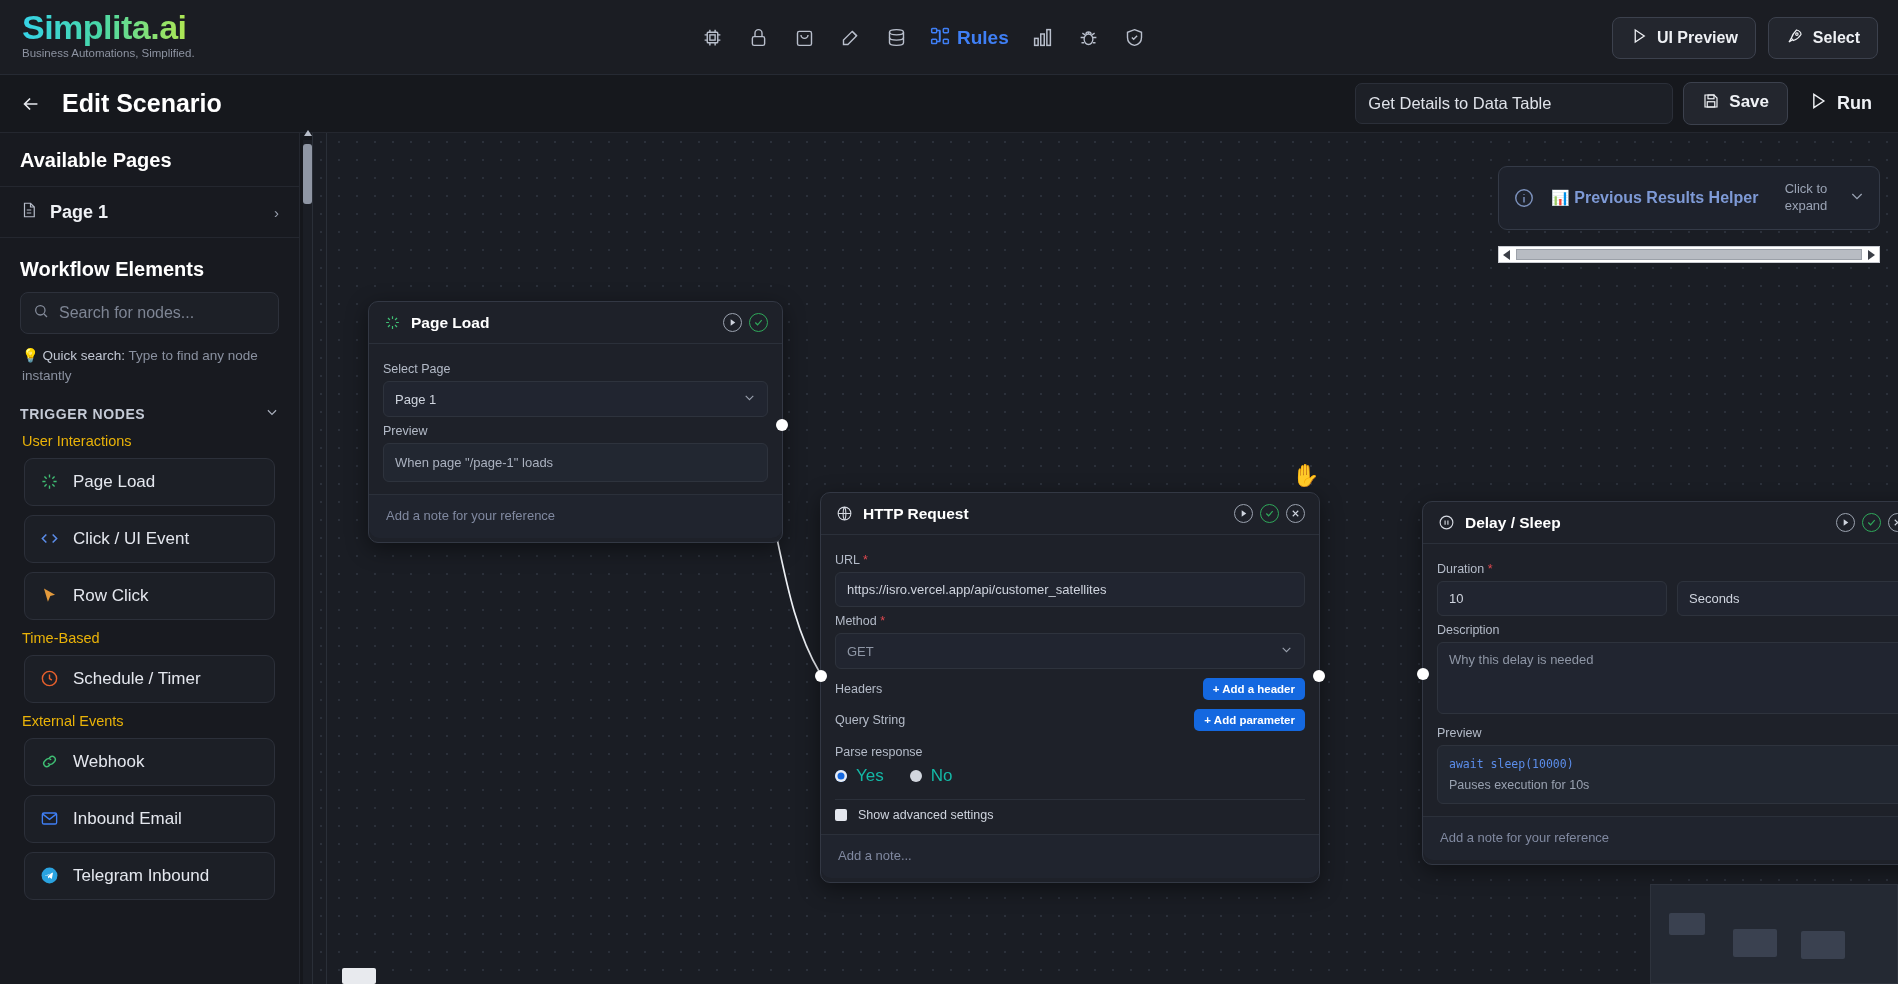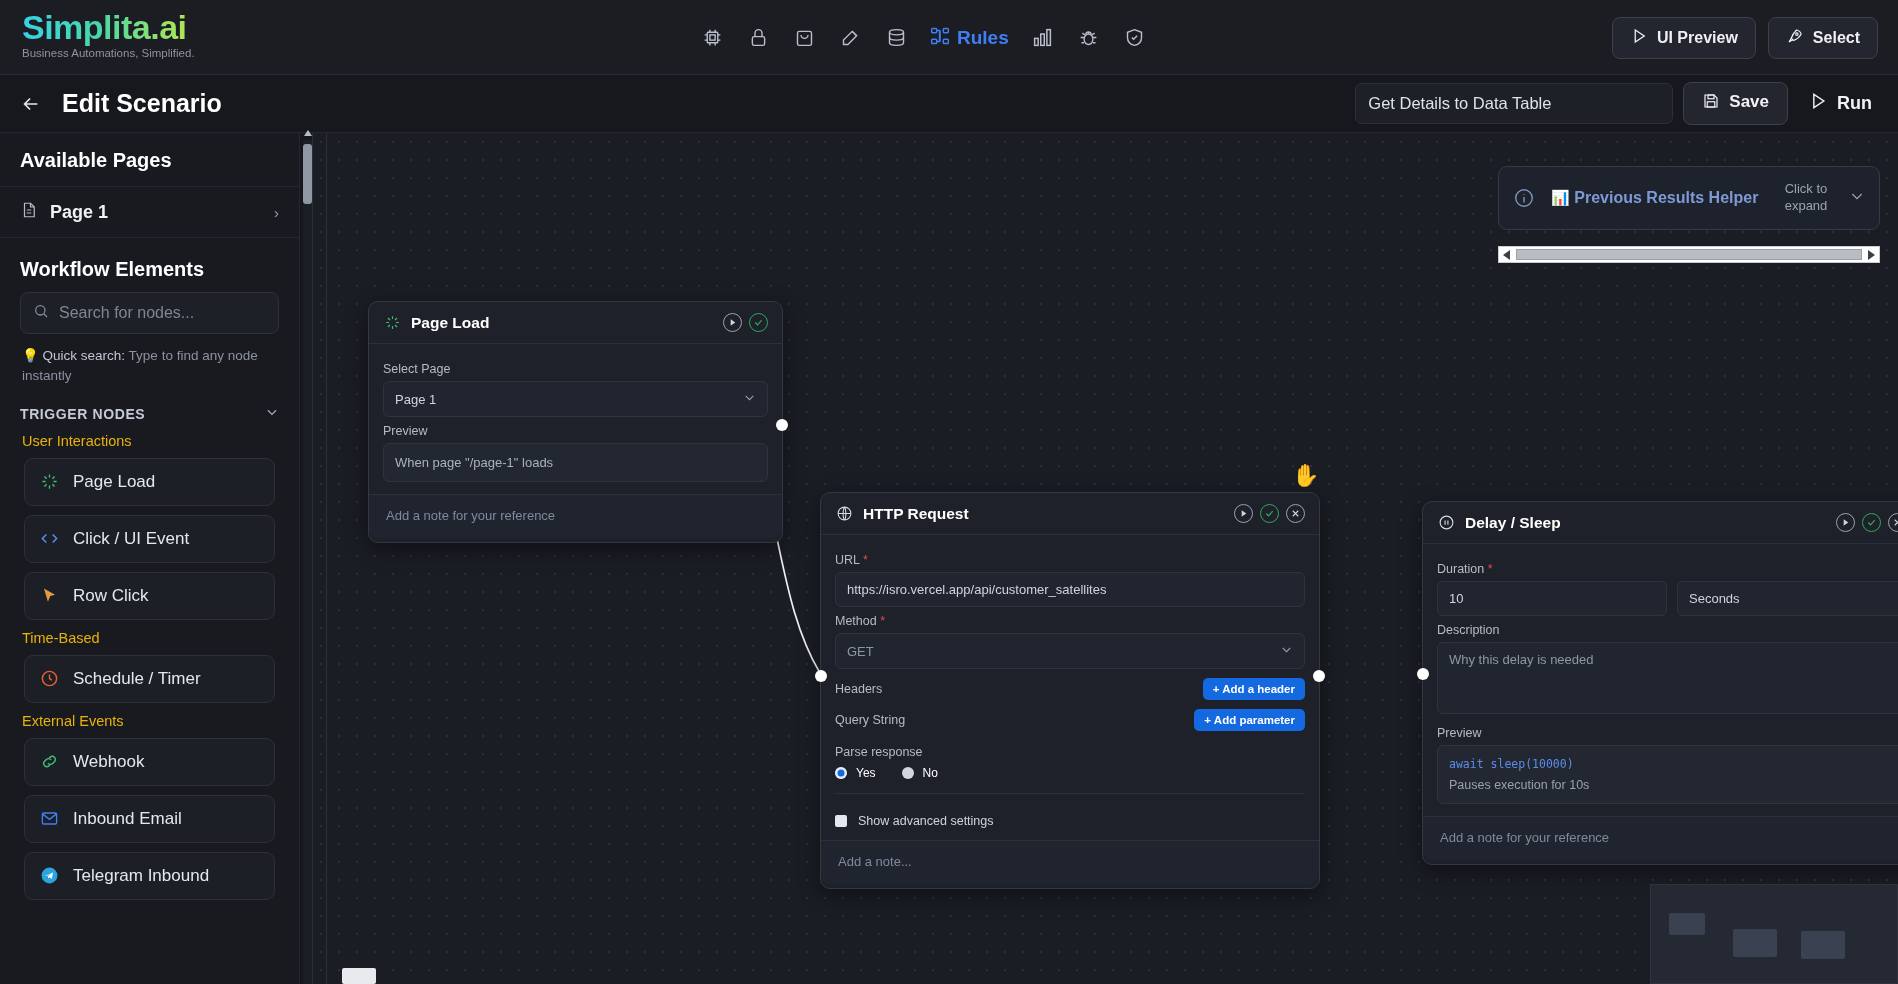--- a/index.html
+++ b/index.html
@@ -182,23 +182,23 @@
   .row-between { display: flex; align-items: center; justify-content: space-between; margin-top: 9px; }
   .btn-blue {
     background: #1468e0; color: #fff; border: none; border-radius: 5px;
     padding: 5px 10px; font-size: 11.5px; font-weight: bold; cursor: pointer;
     font-family: "Liberation Sans", sans-serif;
   }
   .radio-row { display: flex; align-items: center; gap: 26px; margin-top: 7px; }
   .radio-item { display: flex; align-items: center; gap: 9px; cursor: pointer; }
   .radio { width: 12px; height: 12px; border-radius: 50%; background: #d2d6de; }
   .radio.on { background: #1468e0; box-shadow: inset 0 0 0 2.5px #e9ecf2; }
-  .radio-label { font-size: 12px; color: #ffffff; }
+  .radio-label { font-size: 17px; color: #14b8a6; }
   .check-row { display: flex; align-items: center; gap: 11px; margin: 13px 0 4px;
-    padding-top: 20px; border-top: 1px solid #2b303a; cursor: pointer; text-align: center; }
+    padding-top: 8px; border-top: 1px solid #2b303a; cursor: pointer; text-align: center; }
   .checkbox { width: 12px; height: 12px; background: #e4e7ee; border-radius: 2px; }
   .check-label { font-size: 12.5px; color: #cfd4de; }
 
   .handle {
     position: absolute; width: 12px; height: 12px; background: #fff;
     border-radius: 50%;
   }
 
   
   .dual { display: flex; gap: 10px; }

